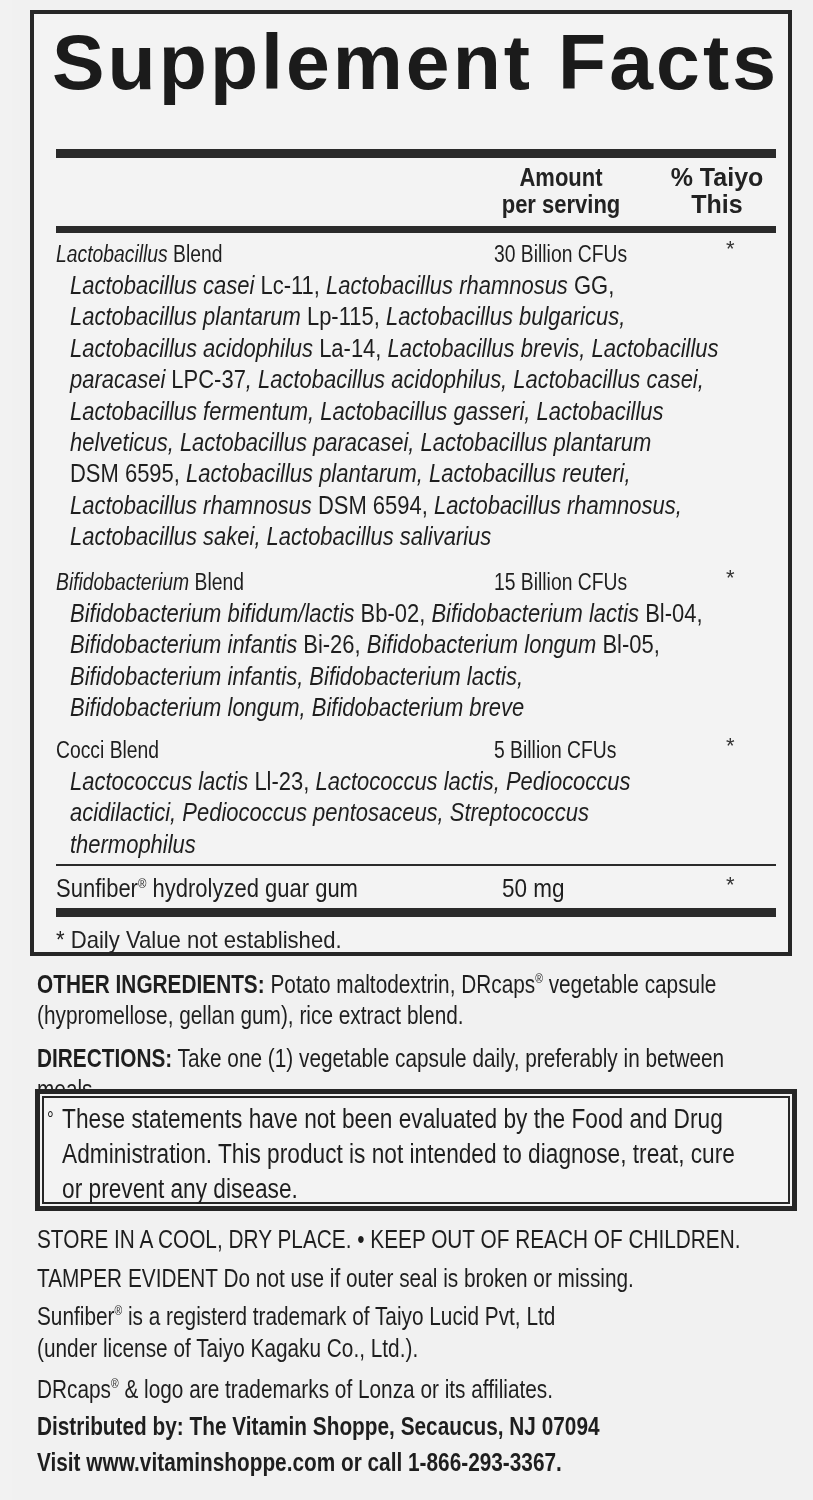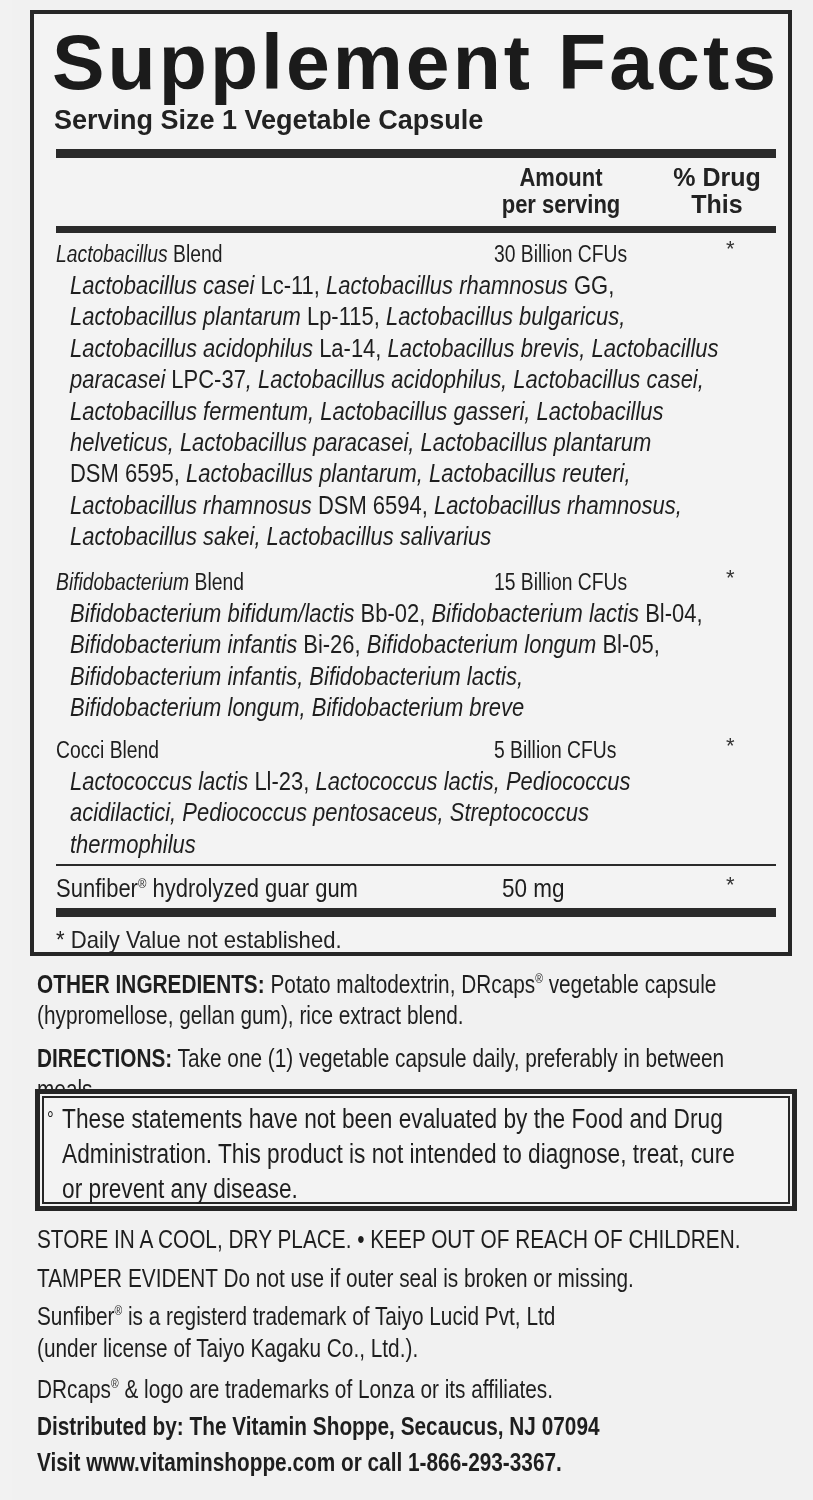--- a/index.html
+++ b/index.html
@@ -90,29 +90,28 @@
   .fine.bold { font-weight: bold; }
   sup.reg { font-size: 13px; vertical-align: super; line-height: 0; }
 </style>
 </head>
 <body>
 
 <div class="page">
 
   <div class="facts-box">
     <div class="facts-title">Supplement Facts</div>
-    <div class="serving">Serving Size 1 Vegetable Capsule</div>
     <div class="rule-thick" style="top:135px"></div>
 
     <div class="hdr-amount">
       <div>Amount</div>
       <div>per serving</div>
     </div>
     <div class="hdr-dv">
-      <div>% Drug</div>
+      <div>% Taiyo</div>
       <div>This</div>
     </div>
     <div class="rule-thick" style="top:212px;height:7px"></div>
 
     <div class="row-label" style="top:227px"><i>Lactobacillus</i><span> Blend</span></div>
     <div class="row-amt" style="top:227px">30 Billion CFUs</div>
     <div class="row-star" style="top:222px">*</div>
     <div class="strains" style="top:256px">
         <div style="white-space: nowrap;"><i>Lactobacillus casei</i><span> Lc-11, </span><i>Lactobacillus rhamnosus</i><span> GG,</span></div>
         <div style="white-space: nowrap;"><i>Lactobacillus plantarum</i><span> Lp-115, </span><i>Lactobacillus bulgaricus,</i></div>

